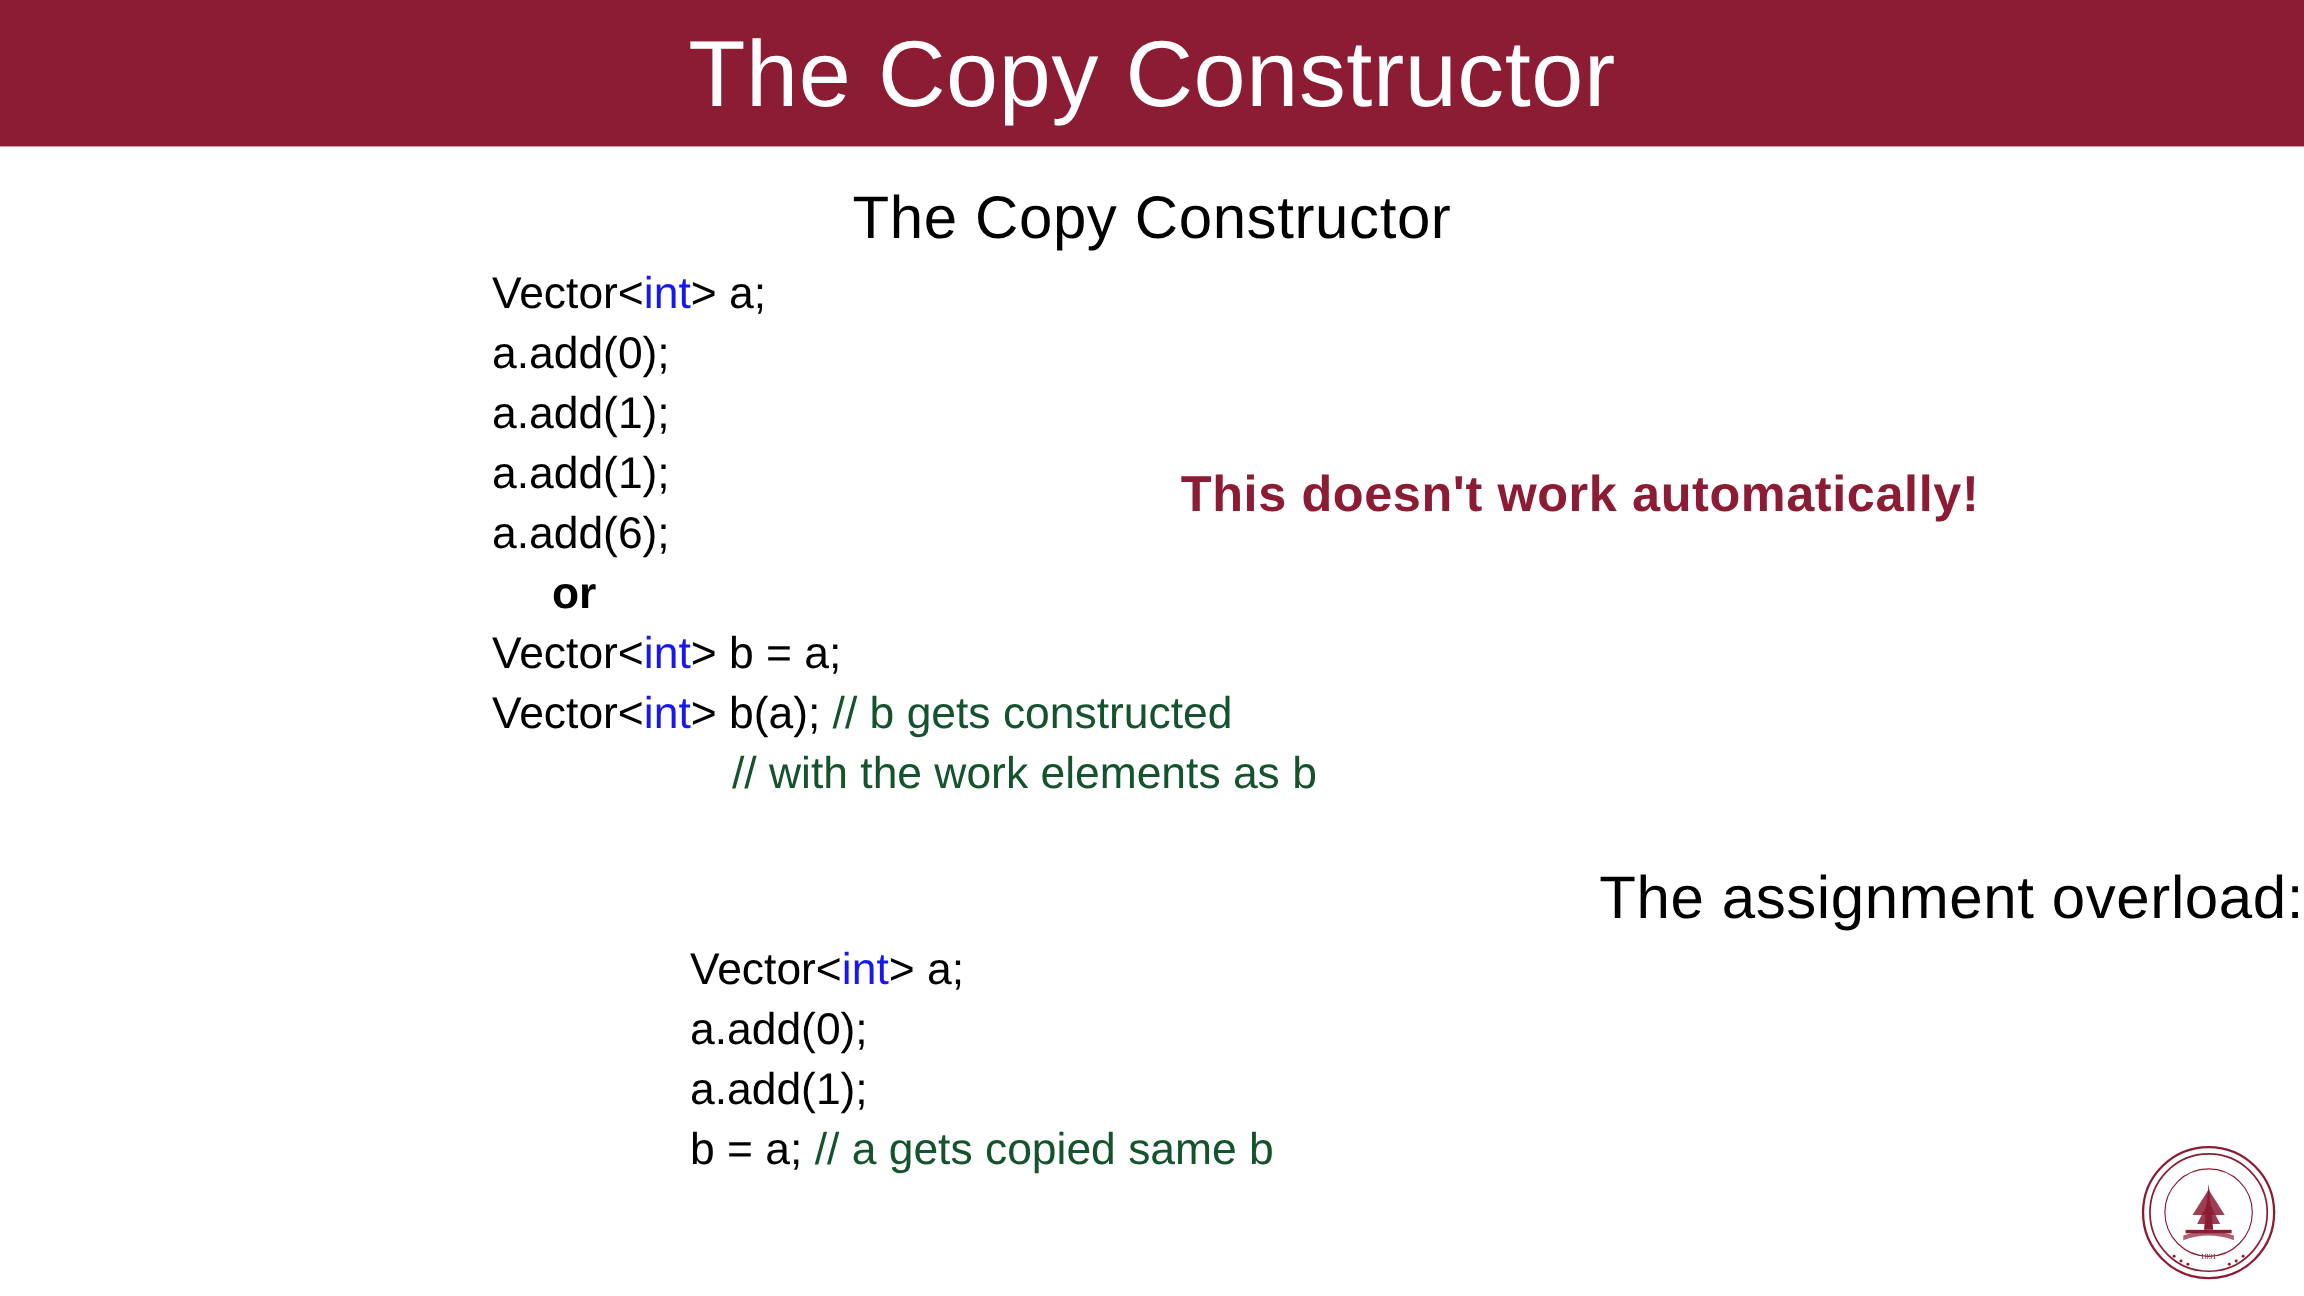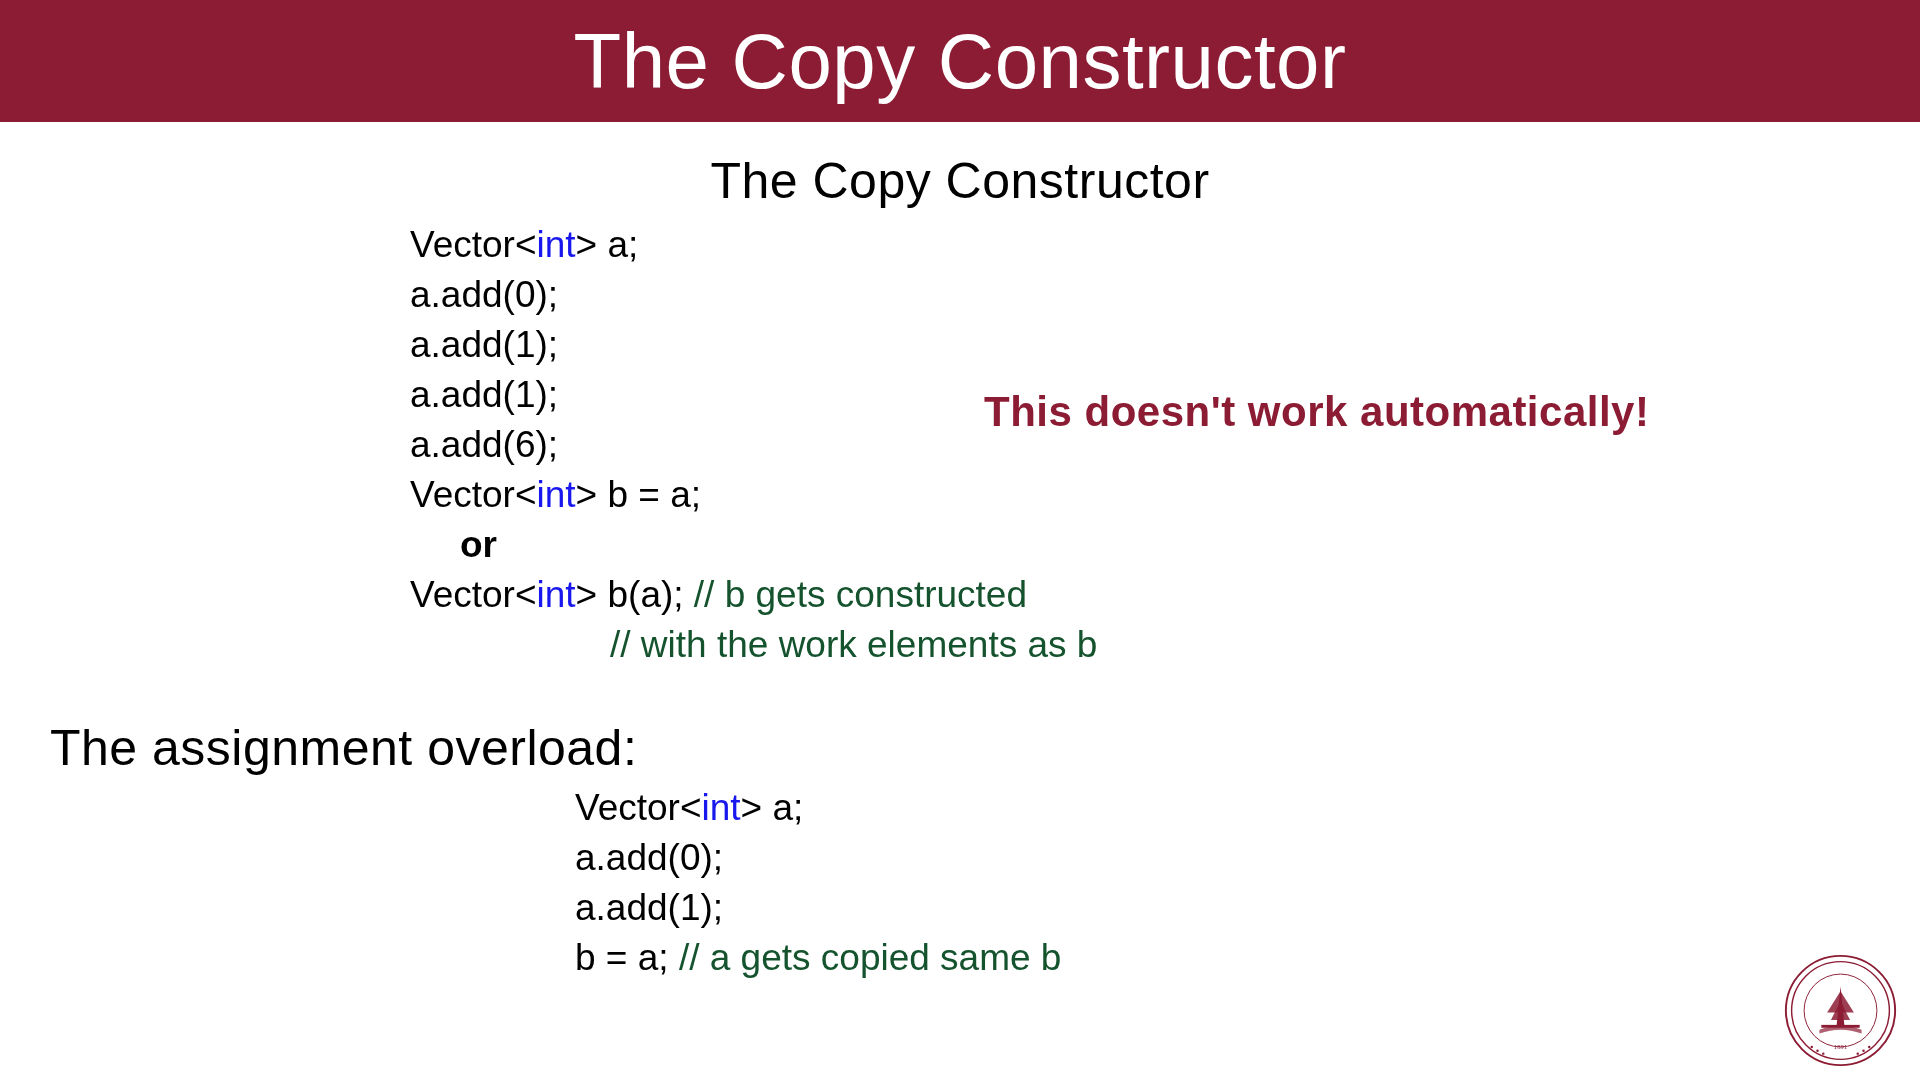--- a/index.html
+++ b/index.html
@@ -48,21 +48,21 @@
   }
   .code-block-2 {
     margin-left: 575px;
     font-size: 37px;
     line-height: 1.35;
     color: #000;
     font-family: Arial, Helvetica, sans-serif;
     margin-top: 2px;
   }
   .section-title-2 {
-    text-align: left;
+    text-align: right;
     font-size: 50px;
     font-weight: 400;
     color: #000;
     margin-top: 50px;
     margin-bottom: 6px;
     letter-spacing: 0.5px;
     padding-left: 50px;
   }
   .kw-blue { color: #1818ee; text-align: center; }
   .kw-green { color: #14532d; }
@@ -98,25 +98,25 @@
   <div class="section-title">The Copy Constructor</div>
 
   <div class="code-block-1">
     <div>
       <span>Vector&lt;</span><span class="kw-blue">int</span><span>&gt; a;</span>
     </div>
     <div>a.add(0);</div>
     <div>a.add(1);</div>
     <div>a.add(1);</div>
     <div>a.add(6);</div>
+    <div style="padding-left: 50px;">
+      <span class="bold">or</span>
+    </div>
     <div>
       <span>Vector&lt;</span><span class="kw-blue">int</span><span>&gt; b = a;</span>
-    </div>
-    <div style="padding-left: 50px;">
-      <span class="bold">or</span>
     </div>
     <div>
       <span>Vector&lt;</span><span class="kw-blue">int</span><span>&gt; b(a); </span><span class="kw-green">// b gets constructed</span>
     </div>
     <div style="padding-left: 200px;">
       <span class="kw-green">// with the work elements as b</span>
     </div>
   </div>
 
   <div class="section-title-2">The assignment overload:</div>

